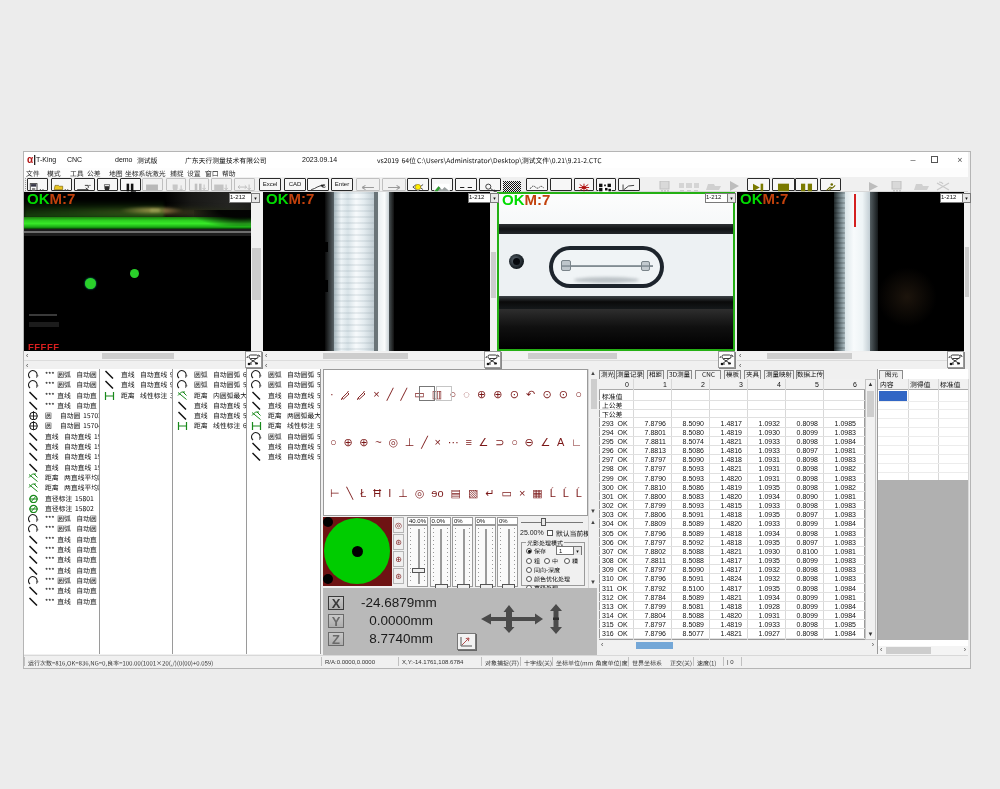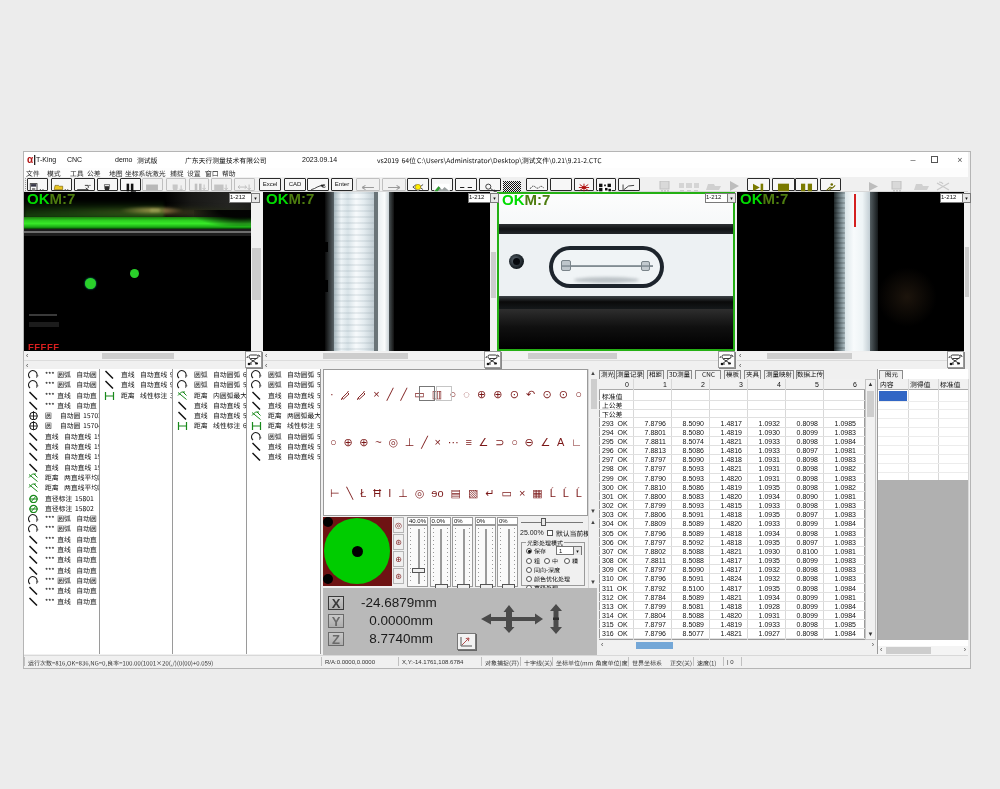--- a/index.html
+++ b/index.html
@@ -5,21 +5,21 @@
 html,body{width:1000px;height:789px;background:#ececec;font-family:"Liberation Sans",sans-serif;overflow:hidden;}
 .ab{position:absolute;}
 #win{position:absolute;left:24px;top:152px;width:946px;height:516px;background:#f0f0f0;outline:1px solid #b5b5b5;}
 .t7{font-size:7px;color:#222;white-space:nowrap;}
 .t6{font-size:6px;color:#222;white-space:nowrap;}
 .btn{position:absolute;top:1px;height:13px;background:#f7f7f7;border:1px solid #2a2a2a;border-radius:1px;}
 .btnd{position:absolute;top:1px;height:13px;background:#f1f1f1;border:1px solid #c0c0c0;border-radius:1px;}
 .btn svg,.btnd svg{transform:scale(0.85);transform-origin:50% 50%;}
 .cam{position:absolute;top:40px;height:159px;background:#000;overflow:hidden;}
 .ok{position:absolute;left:3px;top:-2px;font-size:15px;font-weight:bold;color:#00dc00;letter-spacing:0px;}
-.ok i{font-style:normal;color:#4d7c0f;}
+.ok i{font-style:normal;color:#c2410c;}
 .dd{position:absolute;top:1px;height:10px;background:#fff;border:1px solid #7a7a7a;font-size:6px;color:#111;z-index:5;}
 .dd b{position:absolute;right:0;top:0;width:8px;height:8px;background:#e8e8e8;border-left:1px solid #7a7a7a;font-weight:normal;font-size:5px;text-align:center;line-height:8px;color:#111;}
 .vs{position:absolute;top:40px;height:159px;background:#f2f2f2;}
 .vth{position:absolute;left:1px;width:7px;background:#cdcdcd;}
 .hs{position:absolute;top:200px;height:8px;background:#f2f2f2;}
 .hs2{position:absolute;top:208px;height:9px;background:#f0f0f0;border-top:1px solid #dcdcdc;}
 .la{position:absolute;left:2px;top:0px;font-size:7px;color:#444;line-height:8px;}
 .hth{position:absolute;top:1px;height:6px;background:#cdcdcd;}
 .cbtn{position:absolute;top:199px;width:17px;height:17px;background:#fcfcfc;border:1px solid #9a9a9a;box-shadow:1px 1px 0 #888;z-index:6;}
 .lp{position:absolute;top:217px;height:285px;background:#fff;border-right:1px solid #9a9a9a;}

